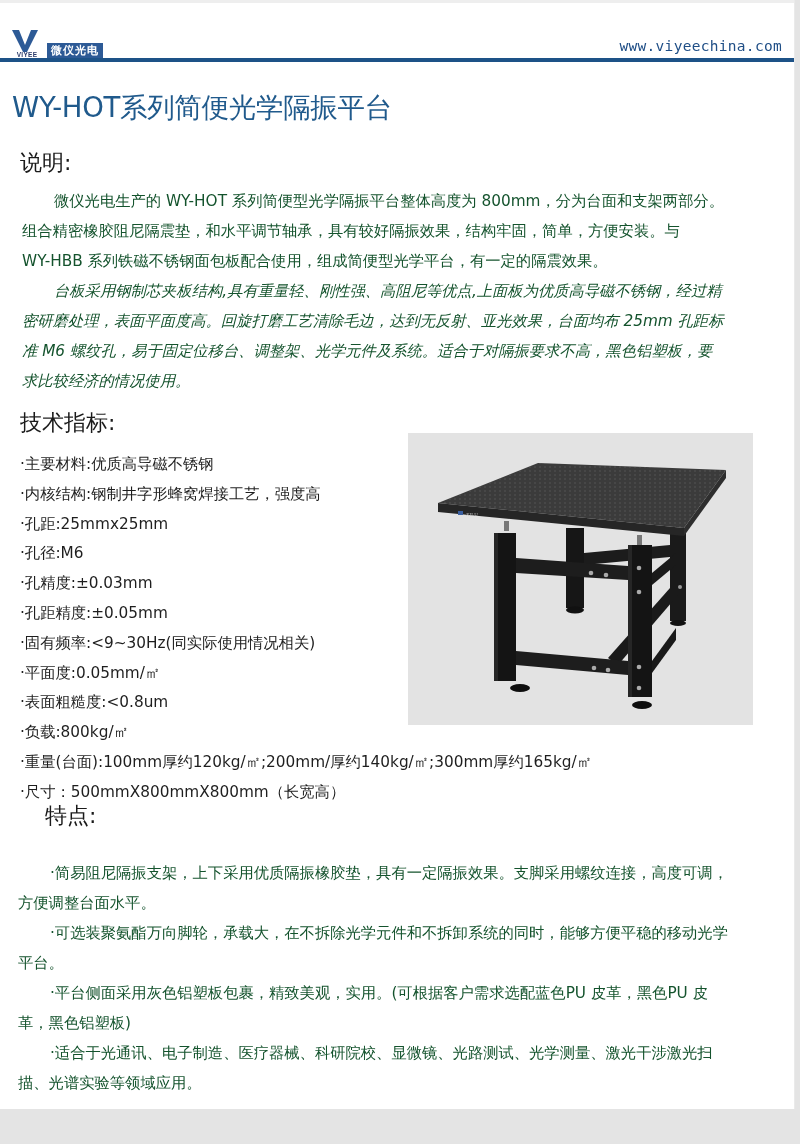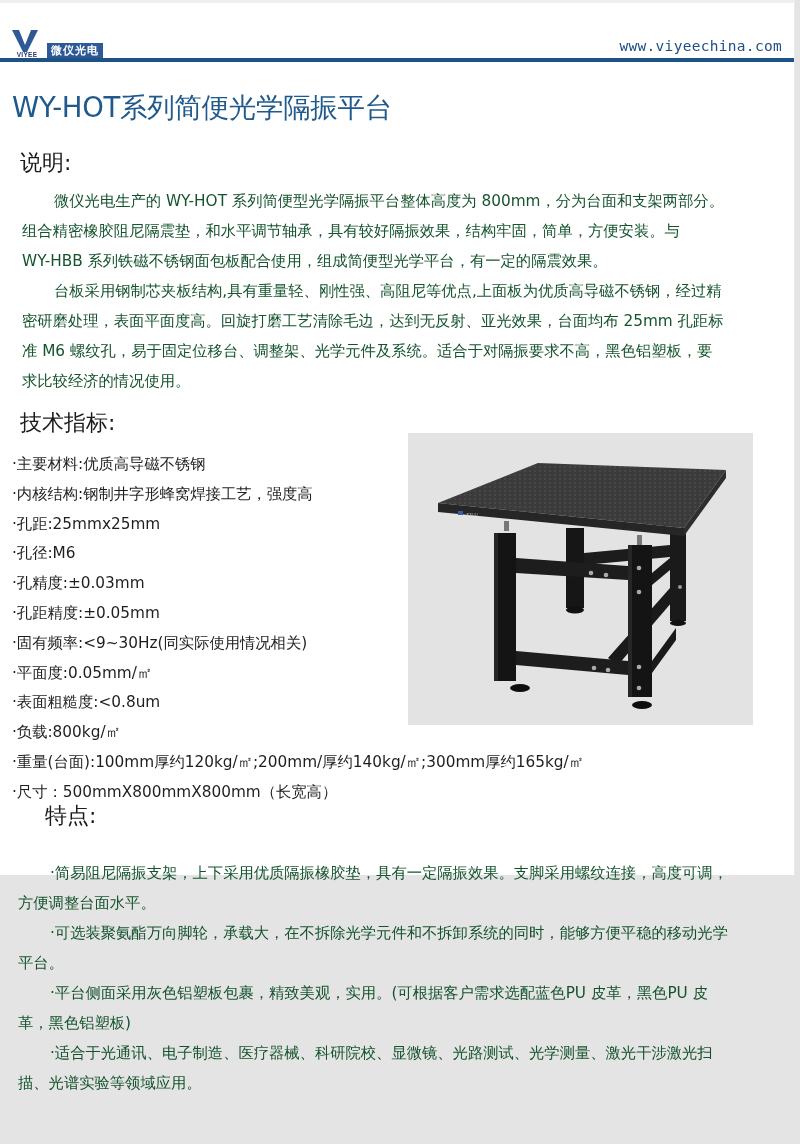--- a/index.html
+++ b/index.html
@@ -5,21 +5,21 @@
     html, body { margin: 0; padding: 0; }
     body {
       width: 800px; height: 1144px; overflow: hidden;
       background: #e4e4e4;
       font-family: "DejaVu Sans", "Liberation Sans", sans-serif;
       color: #222;
       position: relative;
     }
     .page {
       position: absolute; left: 0; top: 0;
-      width: 794px; height: 875px;
+      width: 794px; height: 1109px;
       background: #ffffff;
       border-right: 1px solid #eaeaea;
     }
     .topbar {
       position: absolute; left: 0; top: 0; width: 794px; height: 3px;
       background: #eeeeee;
     }
     
     .header { position: absolute; left: 0; top: 26px; width: 794px; height: 36px; }
     .logo { position: absolute; left: 10px; top: 4px; height: 28px; }
@@ -54,21 +54,21 @@
       font-size: 22px; color: #1a1a1a; font-weight: normal; white-space: nowrap;
     }
     .para {
       position: absolute; left: 22px; width: 760px;
       font-size: 15.3px; line-height: 30px; color: #14532d;
       text-align: justify;
     }
     .para .ln { display: block; white-space: nowrap; }
     .para .ln.indent { padding-left: 32px; }
     .specs {
-      position: absolute; left: 12px; top: 450px;
+      position: absolute; left: 20px; top: 450px;
       font-size: 15.3px; color: #1e1e1e;
     }
     .spec-item { height: 29.8px; line-height: 29.8px; white-space: nowrap; }
     .photo {
       position: absolute; left: 408px; top: 433px; width: 345px; height: 292px;
       background: #e3e3e3;
     }
     .photo svg { display: block; }
   </style>
 </head>
@@ -91,21 +91,21 @@
   <div class="header-rule"></div>
 
   <h1 class="doc-title" style="margin:0;">WY-HOT系列简便光学隔振平台</h1>
 
   <div class="section-heading" style="top:148px;text-align:center;">说明:</div>
   <div class="para" style="top:186px;">
     <span class="ln indent">微仪光电生产的 WY-HOT 系列简便型光学隔振平台整体高度为 800mm，分为台面和支架两部分。</span>
     <span class="ln">组合精密橡胶阻尼隔震垫，和水平调节轴承，具有较好隔振效果，结构牢固，简单，方便安装。与</span>
     <span class="ln">WY-HBB 系列铁磁不锈钢面包板配合使用，组成简便型光学平台，有一定的隔震效果。</span>
   </div>
-  <div class="para" style="top:276px;">
+  <div class="para" style="top:276px;font-style:italic;">
     <span class="ln indent">台板采用钢制芯夹板结构,具有重量轻、刚性强、高阻尼等优点,上面板为优质高导磁不锈钢，经过精</span>
     <span class="ln">密研磨处理，表面平面度高。回旋打磨工艺清除毛边，达到无反射、亚光效果，台面均布 25mm 孔距标</span>
     <span class="ln">准 M6 螺纹孔，易于固定位移台、调整架、光学元件及系统。适合于对隔振要求不高，黑色铝塑板，要</span>
     <span class="ln">求比较经济的情况使用。</span>
   </div>
 
   <div class="section-heading" style="top:408px;">技术指标:</div>
   <div class="specs">
     <div class="spec-item">·主要材料:优质高导磁不锈钢</div>
     <div class="spec-item">·内核结构:钢制井字形蜂窝焊接工艺，强度高</div>

